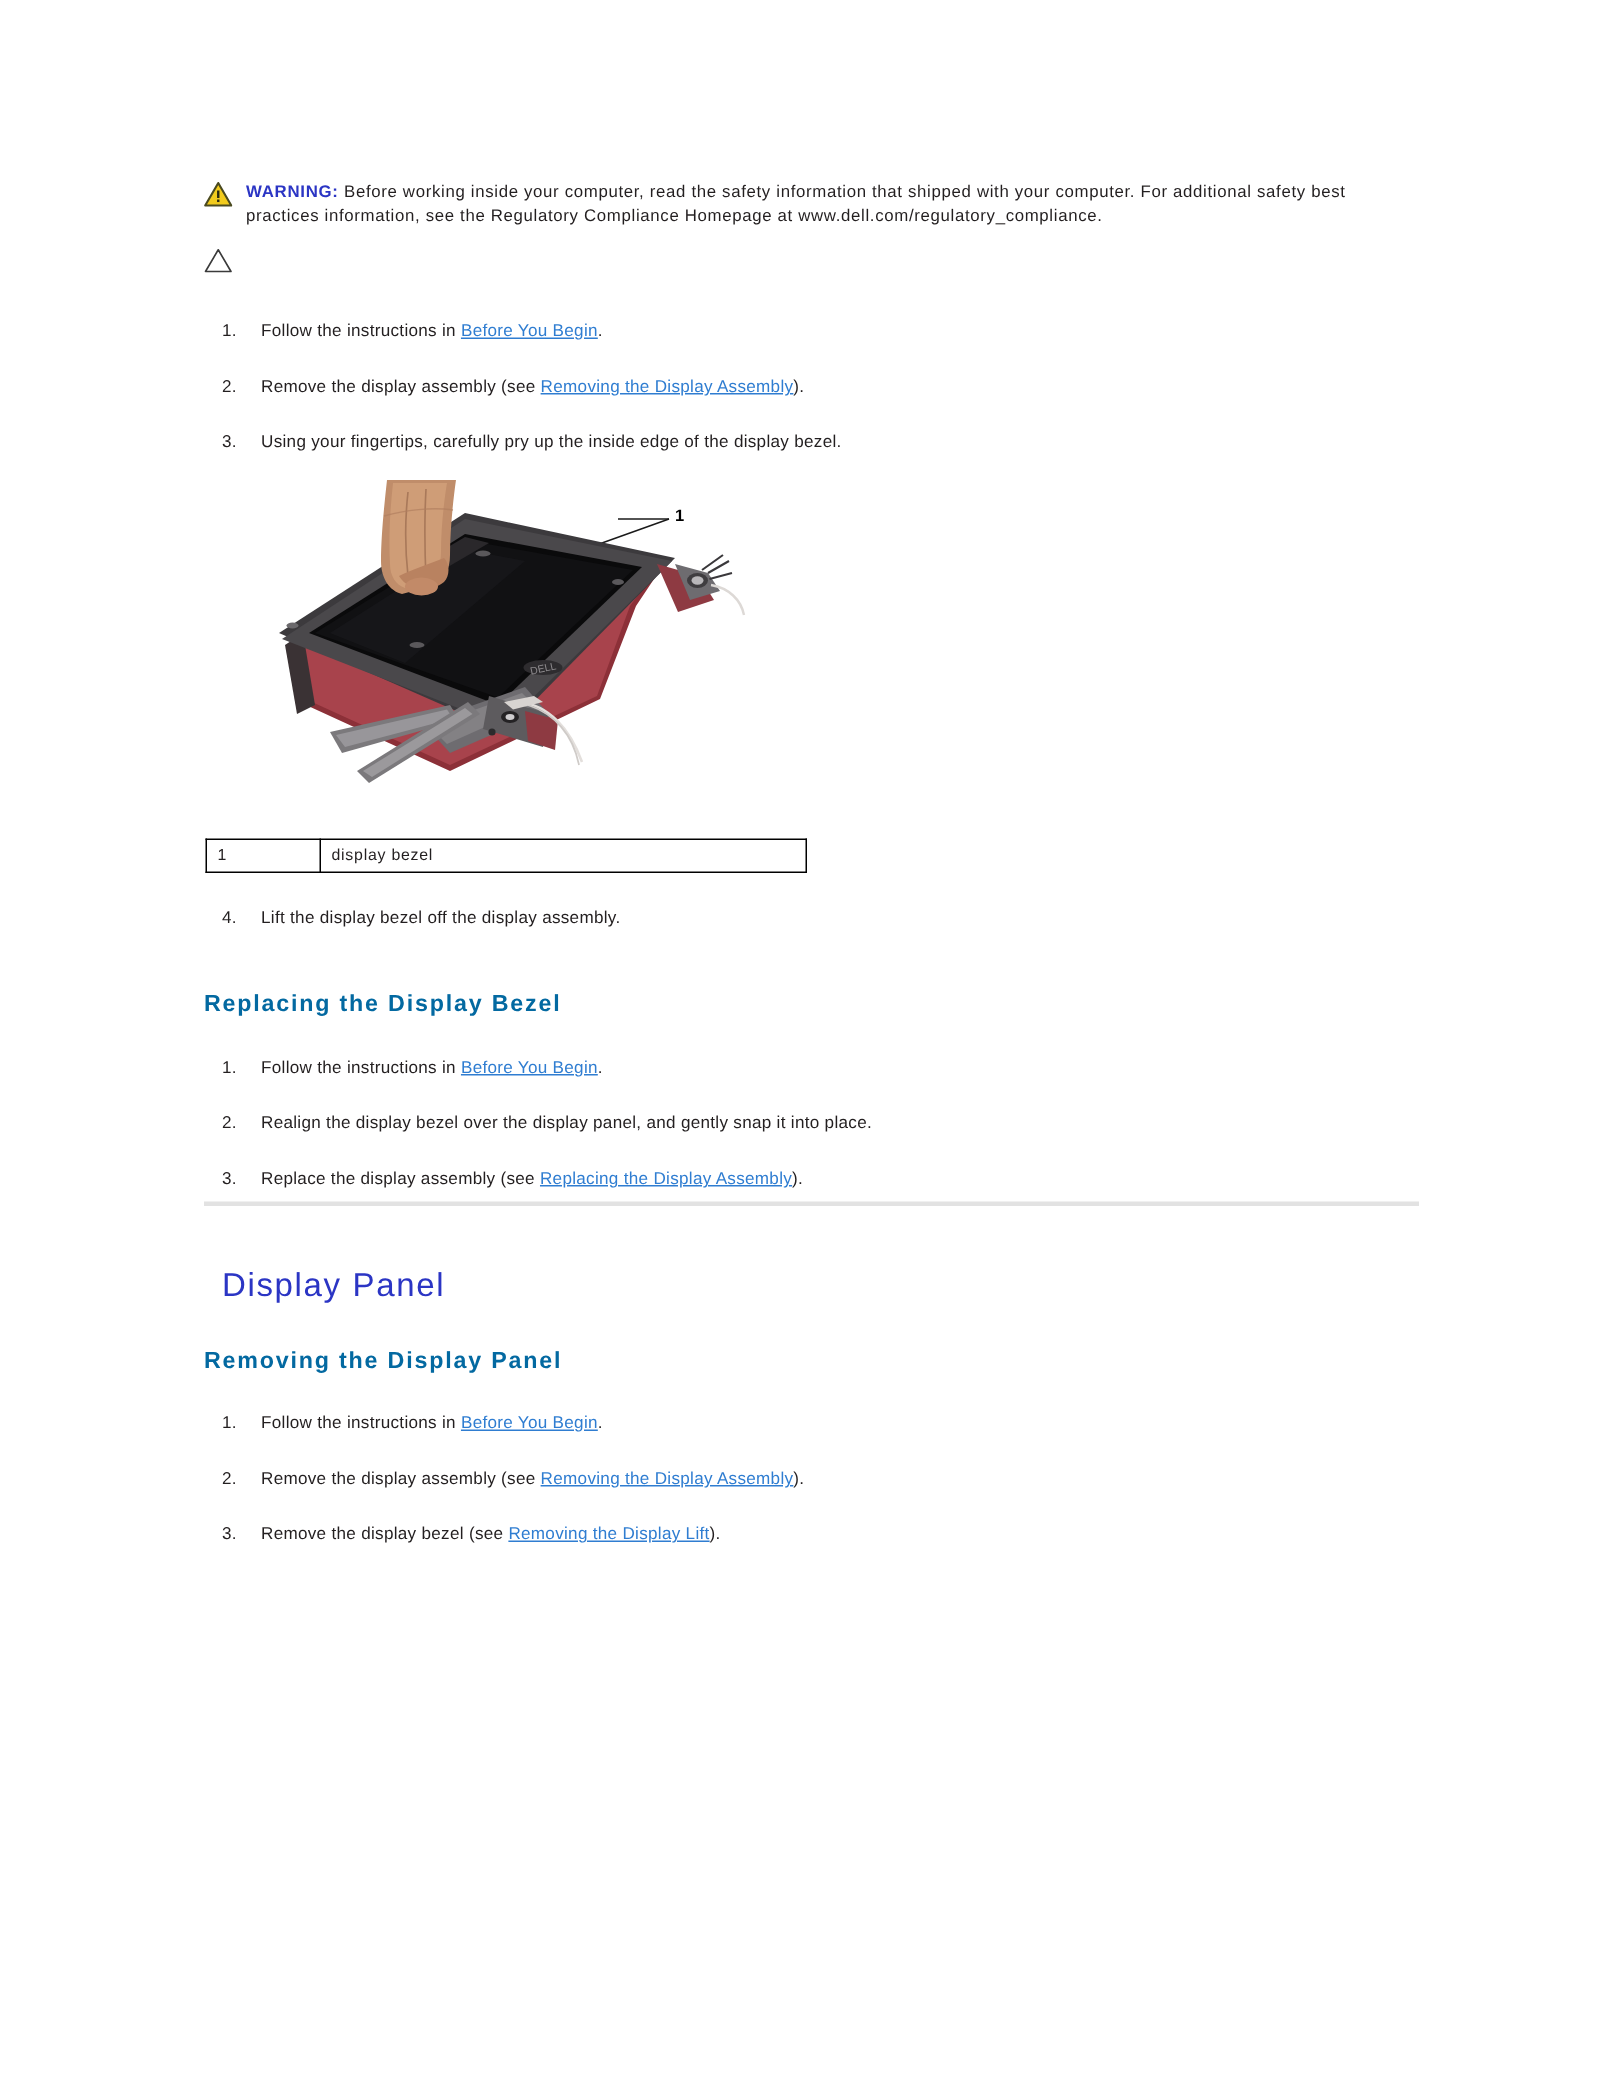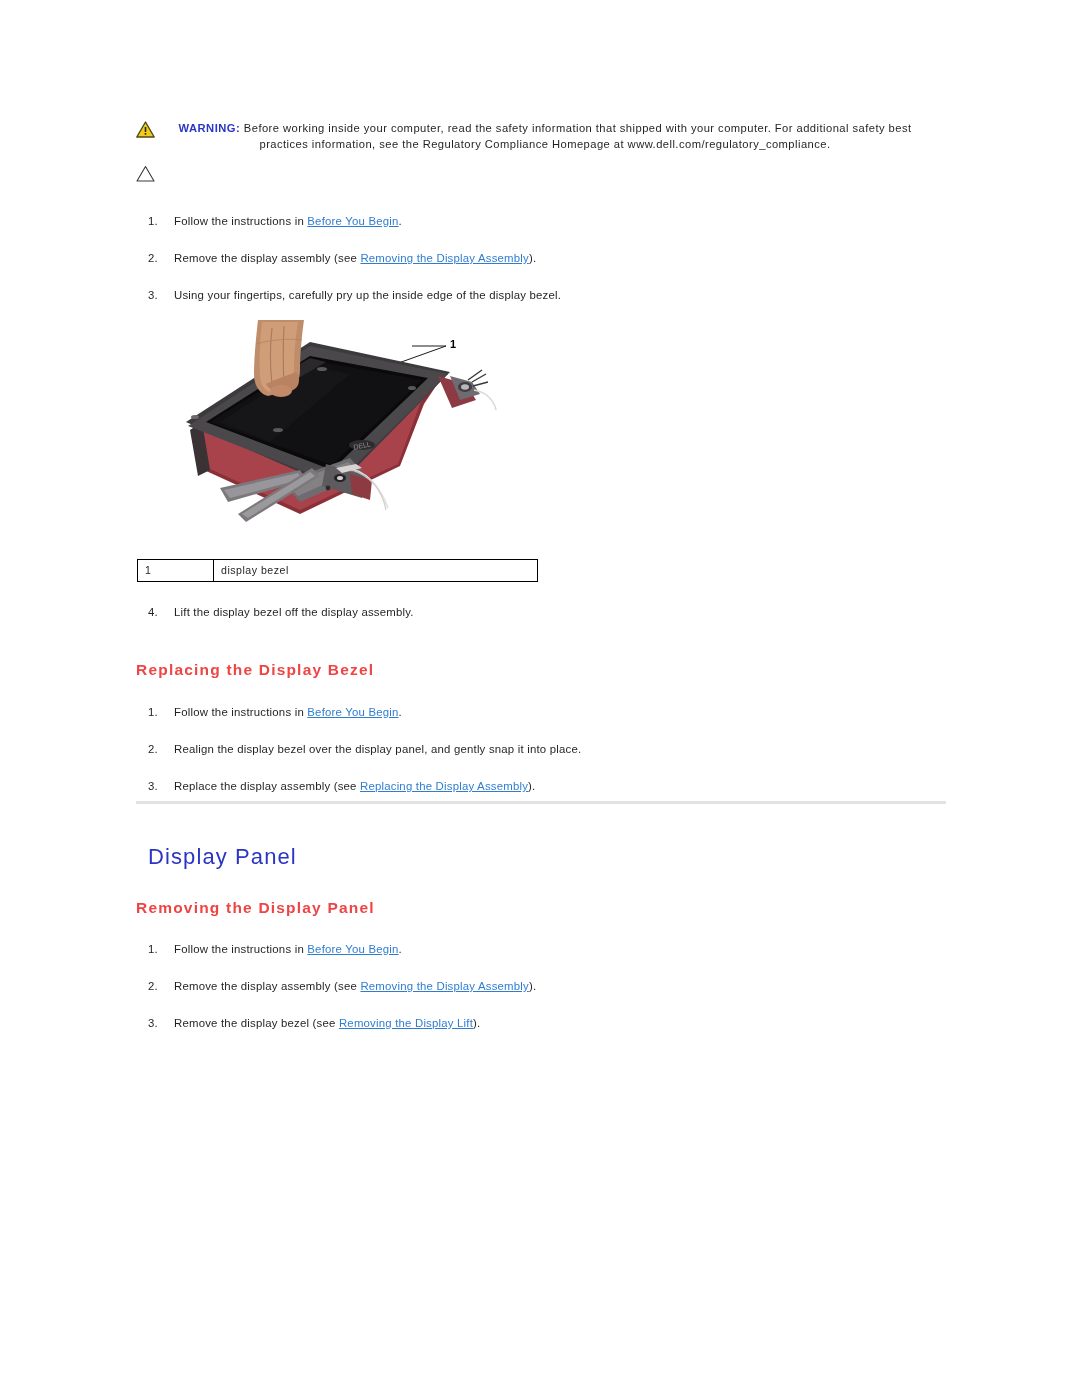--- a/index.html
+++ b/index.html
@@ -20,21 +20,21 @@
     width: 1080px;
     height: 1397px;
   }
 
   
   .admon {
     position: absolute;
     display: flex;
     align-items: flex-start;
   }
-  .admon-warning { left: 136px; top: 120px; width: 790px; text-align: center; }
+  .admon-warning { left: 136px; top: 120px; width: 790px; }
   .admon-caution { left: 136px; top: 164px; width: 790px; }
 
   .tri-wrap {
     width: 20px;
     min-width: 20px;
     margin-right: 8px;
     padding-top: 1px;
   }
   svg.tri { display: block; }
 
@@ -153,21 +153,21 @@
     font-weight: normal;
     letter-spacing: 1.1px;
     color: #2b35c4;
   }
   h2.sub-title {
     position: absolute;
     margin: 0;
     font-size: 15.5px;
     font-weight: bold;
     letter-spacing: 1.2px;
-    color: #ef4444;
+    color: #0369a1;
   }
   #h2-replacing-bezel { left: 136px; top: 661px; }
   #h2-removing-panel { left: 136px; top: 899px; }
 
   hr.rule {
     position: absolute;
     left: 136px;
     top: 801px;
     width: 810px;
     height: 3px;

